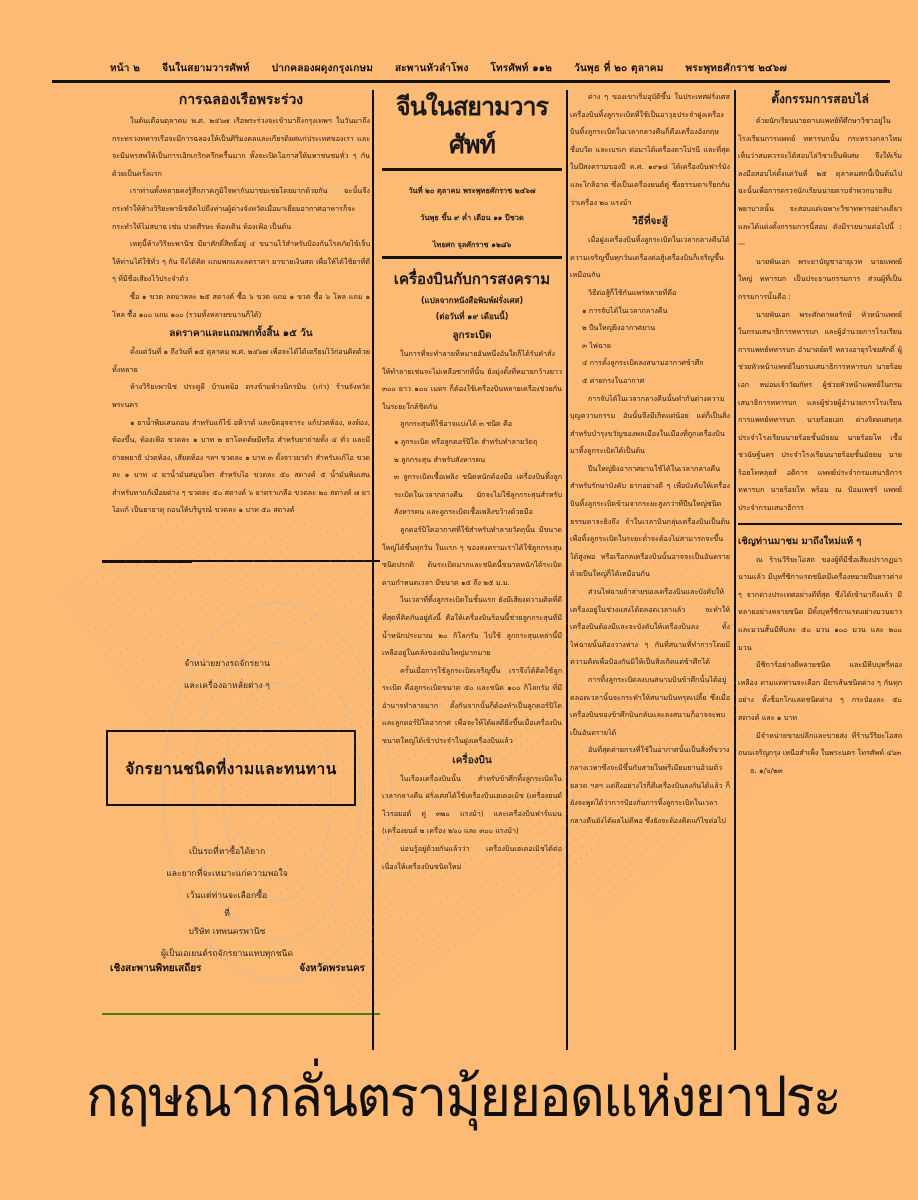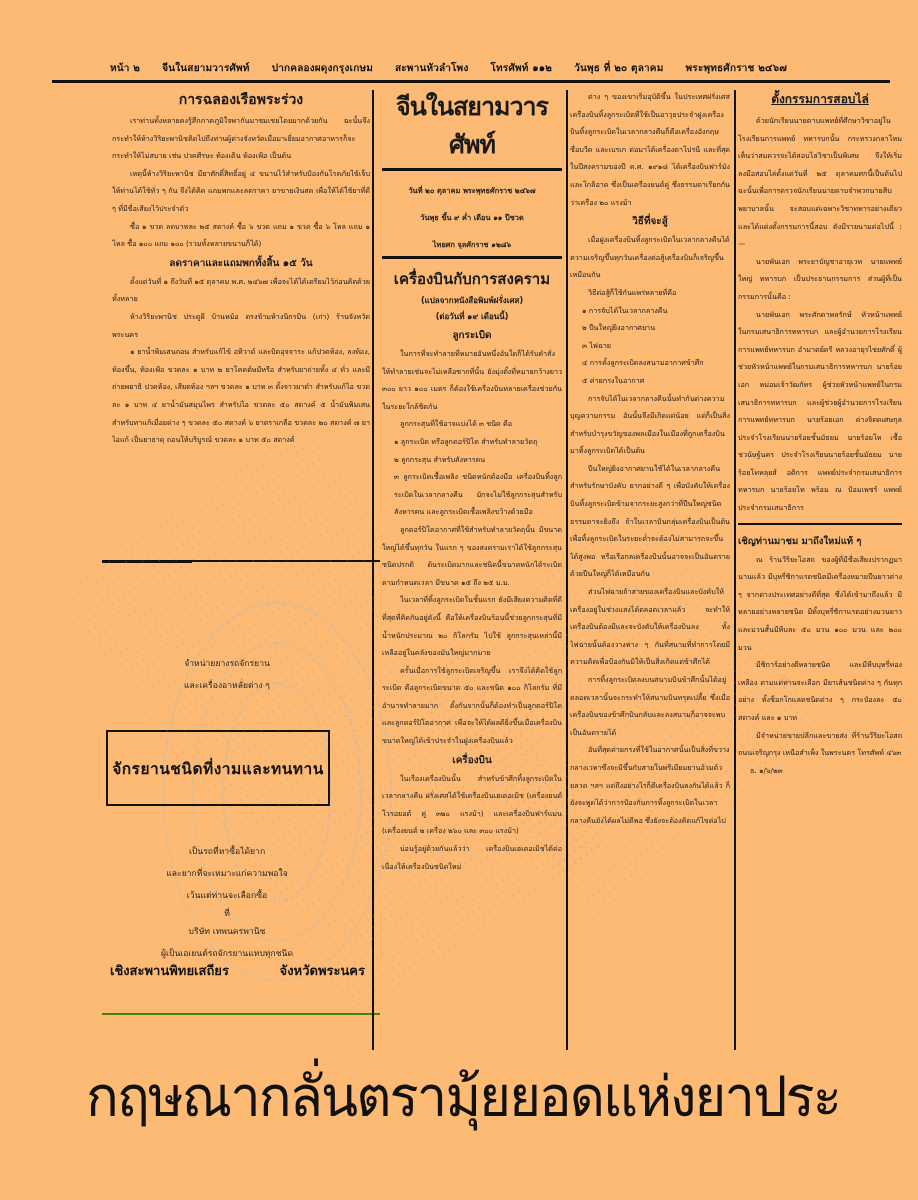--- a/index.html
+++ b/index.html
@@ -38,25 +38,25 @@
     .paren { font-size: 8px; text-align: center; line-height: 16px; font-weight: bold; }
 
     
     .ad-box {
       position: absolute; left: 102px; top: 560px; width: 278px; height: 455px;
       border-top: 2px solid #111; border-bottom: 2px solid #4d7c0f;
     }
     .ad-rule-top { position: absolute; left: 102px; top: 561px; width: 90px; height: 2px; background: #111; }
     .ad-line { text-align: center; font-size: 8.6px; line-height: 22px; color: #222; }
     .ad-headline-box {
-      position: absolute; left: 4px; top: 168px; width: 224px; height: 76px; border: 2px solid #111;
+      position: absolute; left: 4px; top: 168px; width: 250px; height: 76px; border: 2px solid #111;
       display: flex; align-items: center; justify-content: center;
     }
     .ad-headline { font-size: 15.5px; font-weight: bold; letter-spacing: 0.5px; }
-    .ad-footer { position: absolute; left: 8px; top: 398px; width: 255px; display: flex; justify-content: space-between; font-size: 13px; font-weight: bold; }
+    .ad-footer { position: absolute; left: 8px; top: 398px; width: 255px; display: flex; justify-content: space-between; font-size: 10px; font-weight: bold; }
     .ad-watermark {
       position: absolute; left: 60px; top: 40px; width: 230px; height: 380px; border-radius: 50%;
       border: 2px dotted #bbb; opacity: 0.6;
     }
     .ad-watermark.w2 { left: 90px; top: 80px; width: 170px; height: 300px; }
     .ad-watermark.w3 { left: 120px; top: 120px; width: 110px; height: 220px; }
 
     .section-rule { height: 2px; background: #111; margin: 6px 0; }
 
     
@@ -84,20 +84,21 @@
     <span>ปากคลองผดุงกรุงเกษม</span>
     <span>สะพานหัวลำโพง</span>
     <span>โทรศัพท์ ๑๑๒</span>
     <span>วันพุธ ที่ ๒๐ ตุลาคม</span>
     <span>พระพุทธศักราช ๒๔๖๗</span>
   </div>
   <div class="rh-rule"></div>
 
   <div class="col col-1">
     <div class="art-title">การฉลองเรือพระร่วง</div>
+    <p>ในต้นเดือนตุลาคม พ.ศ. ๒๔๖๗ เรือพระร่วงจะเข้ามาถึงกรุงเทพฯ ในวันมาถึงกระทรวงทหารเรือจะมีการฉลองให้เป็นศิริมงคลและเกียรติยศแก่ประเทศของเรา และจะมีมหรสพให้เป็นการเอิกเกริกครึกครื้นมาก ทั้งจะเปิดโอกาสให้มหาชนชมทั่ว ๆ กันด้วยเป็นครั้งแรก</p>
     <p>เราท่านทั้งหลายคงรู้สึกภาคภูมิใจพากันมาชมเชยโดยมากด้วยกัน ฉะนั้นจึงกระทำให้ห้างวิริยะพานิชคิดไปถึงท่านผู้ต่างจังหวัดเมื่อมาเยี่ยมอากาศอาหารก็จะกระทำให้ไม่สบาย เช่น ปวดศีรษะ ท้องเดิน ท้องเฟ้อ เป็นต้น</p>
     <p>เหตุนี้ห้างวิริยะพานิช มียาศักดิ์สิทธิ์อยู่ ๔ ขนานไว้สำหรับป้องกันโรคภัยไข้เจ็บให้ท่านได้ใช้ทั่ว ๆ กัน จึงได้คิด แถมพกและลดราคา ยาขายเงินสด เพื่อให้ได้ใช้ยาที่ดี ๆ ที่มีชื่อเสียงไว้ประจำตัว</p>
     <p>ซื้อ ๑ ขวด ลดบาทละ ๒๕ สตางค์ ซื้อ ๖ ขวด แถม ๑ ขวด ซื้อ ๖ โหล แถม ๑ โหล ซื้อ ๑๐๐ แถม ๑๐๐ (รวมทั้งหลายขนานก็ได้)</p>
     <div class="art-subhead">ลดราคาและแถมพกทั้งสิ้น ๑๕ วัน</div>
     <p>ตั้งแต่วันที่ ๑ ถึงวันที่ ๑๕ ตุลาคม พ.ศ. ๒๔๖๗ เพื่อจะได้ได้เตรียมไว้ก่อนคิดด้วยทั้งหลาย</p>
     <p>ห้างวิริยะพานิช ประตูผี บ้านหม้อ ตรงข้ามห้างนิกรมิน (เก่า) ร้านจังหวัดพระนคร</p>
     <p>๑ ยาน้ำพิมเสนถอน สำหรับแก้ไข้ อหิวาต์ และบิดอุจจาระ แก้ปวดท้อง, ลงท้อง, ท้องขึ้น, ท้องเฟ้อ ขวดละ ๑ บาท  ๒ ยาโคดต์ษมีหรือ สำหรับยาถ่ายทั้ง ๔ ทั่ว และมีถ่ายพยาธิ ปวดท้อง, เสียดท้อง ฯลฯ ขวดละ ๑ บาท  ๓ ตั้งจาวยาดำ สำหรับแก้ไอ ขวดละ ๑ บาท  ๔ ยาน้ำมันสมุนไพร สำหรับไอ ขวดละ ๕๐ สตางค์  ๕ น้ำมันพิมเสน สำหรับทาแก้เมื่อยต่าง ๆ ขวดละ ๕๐ สตางค์  ๖ ยาตราเกลือ ขวดละ ๒๐ สตางค์  ๗ ยาไอแก้ เป็นยาธาตุ ถอนให้บริบูรณ์ ขวดละ ๑ บาท ๕๐ สตางค์</p>
   </div>
 
   <div class="ad-rule-top"></div>
@@ -167,21 +168,21 @@
     <p>การจับได้ในเวลากลางคืนนั้นทำกันต่างความบุญความกรรม อันนั้นจึงมีเกิดแต่น้อย แต่ก็เป็นสิ่งสำหรับบำรุงขวัญของพลเมืองในเมืองที่ถูกเครื่องบินมาทิ้งลูกระเบิดได้เป็นต้น</p>
     <p>ปืนใหญ่ยิงอากาศยานใช้ได้ในเวลากลางคืนสำหรับรักษาบังคับ ยากอย่างดี ๆ เพื่อบังคับให้เครื่องบินทิ้งลูกระเบิดข้ามจากระยะสูงกว่าที่ปืนใหญ่ชนิดธรรมดาจะยิงถึง ถ้าในเวลาบินกลุ่มเครื่องบินเป็นต้นเพื่อทิ้งลูกระเบิดในระยะต่ำจะต้องไม่สามารถจะขึ้นได้สูงพอ หรือเรือกลเครื่องบินนั้นอาจจะเป็นอันตรายด้วยปืนใหญ่ก็ได้เหมือนกัน</p>
     <p>ส่วนไฟฉายถ้าสายของเครื่องบินและบังคับให้เครื่องอยู่ในช่วงแสงได้ตลอดเวลาแล้ว จะทำให้เครื่องบินต้องมีและจะบังคับให้เครื่องบินลง ทั้งไฟฉายนั้นต้องวางห่าง ๆ กันที่สนามที่ทำการโดยมีความคิดเพื่อป้องกันมิให้เป็นสิ่งเกิดแต่ข้าศึกได้</p>
     <p>การทิ้งลูกระเบิดลงบนสนามบินข้าศึกนั้นได้อยู่ตลอดเวลานั้นจะกระทำให้สนามบินทรุดเปลี้ย ซึ่งเมื่อเครื่องบินของข้าศึกบินกลับและลงสนามก็อาจจะพบเป็นอันตรายได้</p>
     <p>อันที่สุดค่ายกรงที่ใช้ในอากาศนั้นเป็นสิ่งที่ขวางกลางเวหาซึ่งจะมีขึ้นกับสายในพรีเมียมยานอ้วมด้วยลวด ฯลฯ แต่ถึงอย่างไรก็ดีเครื่องบินลงกันได้แล้ว ก็ยังจะพูดได้ว่าการป้องกันการทิ้งลูกระเบิดในเวลากลางคืนยังได้ผลไม่ดีพอ ซึ่งยังจะต้องคิดแก้ไขต่อไป</p>
   </div>
 
   <div class="vrule" style="left:734px; top:90px; height:960px;"></div>
 
   <div class="col col-4">
-    <div class="art-title" style="font-size:12px;text-decoration:underline;">ตั้งกรรมการสอบไล่</div>
+    <div class="art-title" style="font-size:12px;">ตั้งกรรมการสอบไล่</div>
     <p>ด้วยนักเรียนนายดาบแพทย์ที่ศึกษาวิชาอยู่ในโรงเรียนการแพทย์ ทหารบกนั้น กระทรวงกลาโหมเห็นว่าสมควรจะได้สอบไล่วิชาเป็นพิเศษ จึงให้เริ่มลงมือสอบไล่ตั้งแต่วันที่ ๒๕ ตุลาคมศกนี้เป็นต้นไป ฉะนั้นเพื่อการตรวจนักเรียนนายดาบจำพวกนายสิบพยาบาลนั้น จะสอบแต่เฉพาะวิชาทหารอย่างเดียว และได้แต่งตั้งกรรมการนี้สอบ ดังมีรายนามต่อไปนี้ :—</p>
     <p>นายพันเอก พระยาบัญชาอายุเวท นายแพทย์ใหญ่ ทหารบก เป็นประธานกรรมการ ส่วนผู้ที่เป็นกรรมการนั้นคือ :</p>
     <p>นายพันเอก พระศักดาพลรักษ์ หัวหน้าแพทย์ในกรมเสนาธิการทหารบก และผู้อำนวยการโรงเรียนการแพทย์ทหารบก อำมาตย์ตรี หลวงอายุรไชยศักดิ์ ผู้ช่วยหัวหน้าแพทย์ในกรมเสนาธิการทหารบก นายร้อยเอก หม่อมเจ้าวัฒกัทร ผู้ช่วยหัวหน้าแพทย์ในกรมเสนาธิการทหารบก และผู้ช่วยผู้อำนวยการโรงเรียนการแพทย์ทหารบก นายร้อยเอก ต่างจิตตเศษกุล ประจำโรงเรียนนายร้อยชั้นมัธยม นายร้อยโท เชื้อ ชวนัษฐ์นคร ประจำโรงเรียนนายร้อยชั้นมัธยม นายร้อยโทหลุยส์ อดิการ แพทย์ประจำกรมเสนาธิการทหารบก นายร้อยโท พร้อม ณ ป้อมเพชร์ แพทย์ประจำกรมเสนาธิการ</p>
     <div class="section-rule"></div>
     <div class="art-subhead" style="font-size:9.5px; text-align:left;">เชิญท่านมาชม มาถึงใหม่แท้ ๆ</div>
     <p>ณ ร้านวีริยะโอสถ ของผู้ที่มีชื่อเสียงปรากฏมานานแล้ว มีบุหรี่ซิกาแรตชนิดมีเครื่องหมายปืนยาวต่าง ๆ จากต่างประเทศอย่างดีที่สุด ซึ่งได้เข้ามาถึงแล้ว มีหลายอย่างหลายชนิด มีทั้งบุหรี่ซิกาแรตอย่างมวนยาว และมวนสั้นมีหีบละ ๕๐ มวน ๑๐๐ มวน และ ๒๐๐ มวน</p>
     <p>มีซิการ์อย่างดีหลายชนิด และมีหีบบุหรี่ทองเหลือง ตามแต่ท่านจะเลือก มียาเส้นชนิดต่าง ๆ กันทุกอย่าง ทั้งช็อกโกแลตชนิดต่าง ๆ กระป๋องละ ๕๐ สตางค์ และ ๑ บาท</p>
     <p>มีจำหน่ายขายปลีกและขายส่ง ที่ร้านวีริยะโอสถ ถนนเจริญกรุง เหนือสำเพ็ง ในพระนคร โทรศัพท์ ๔๖๓</p>
     <p class="item">ธ. ๑/๖/๒๓</p>
   </div>

